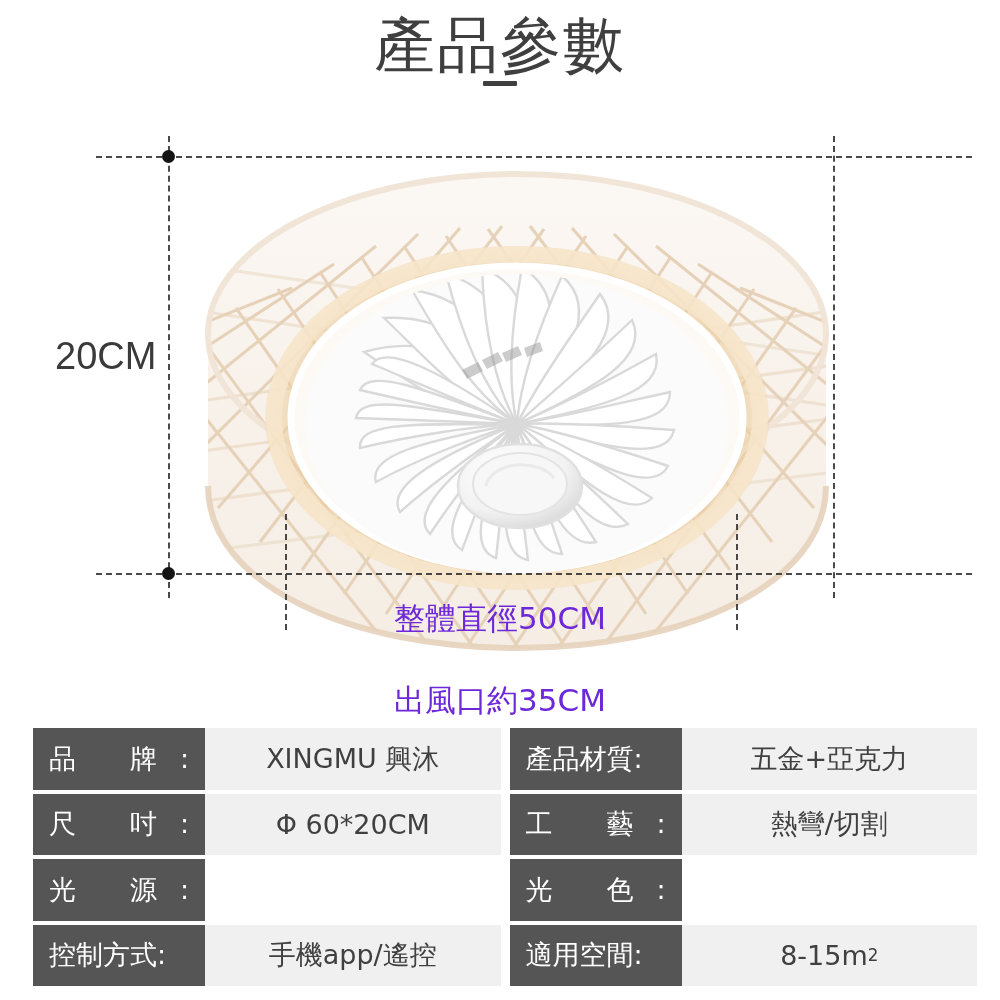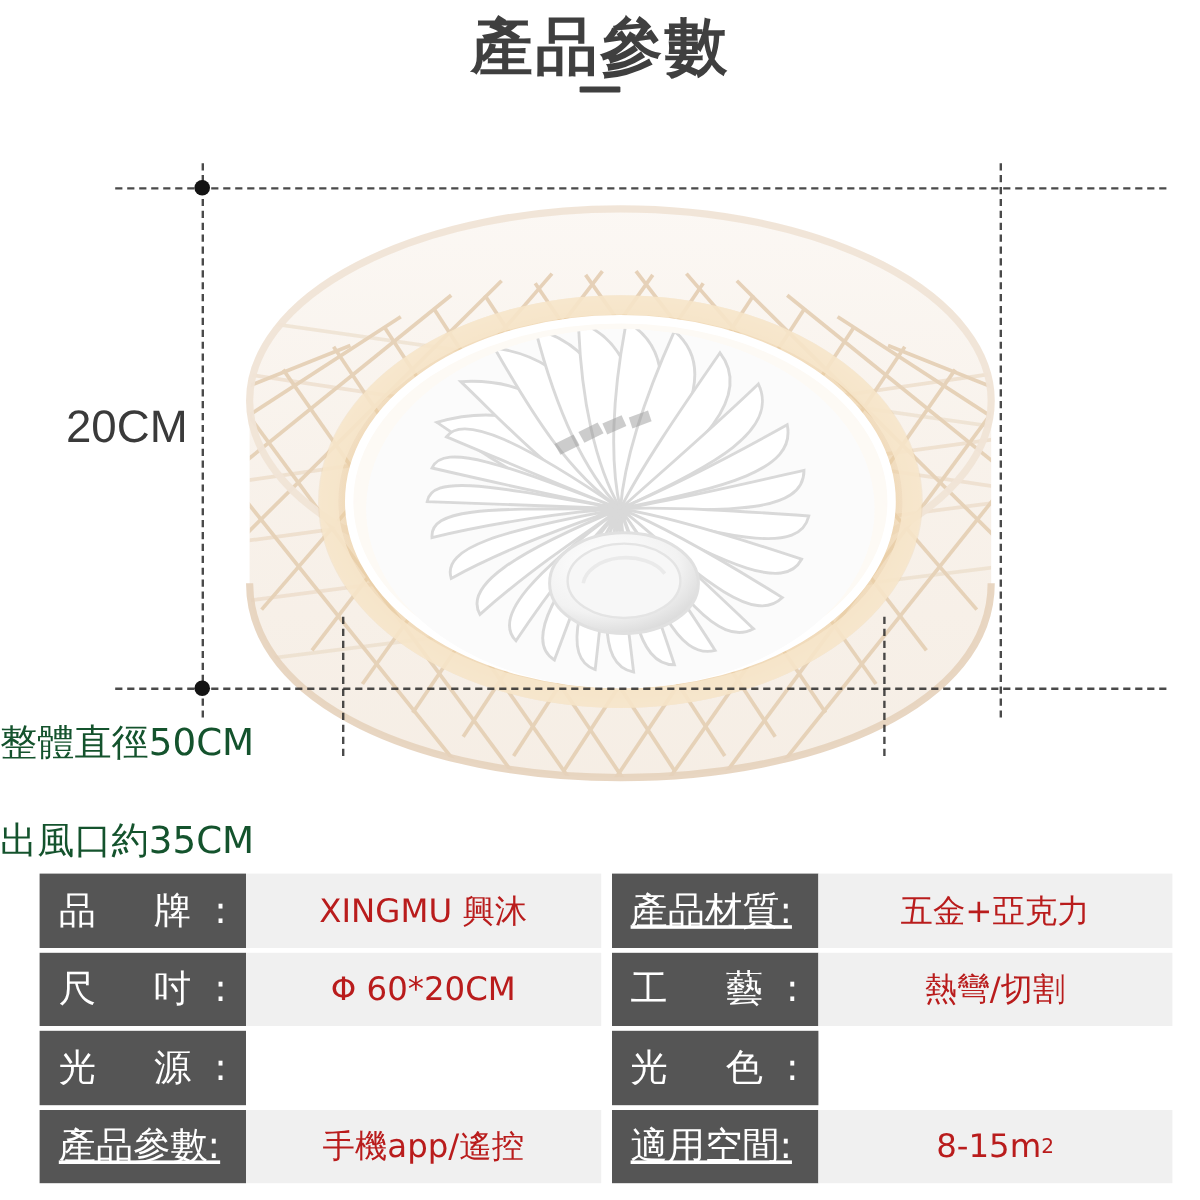--- a/index.html
+++ b/index.html
@@ -12,22 +12,22 @@
     position:relative;
   }
   .page{position:relative;width:1000px;height:1000px;}
 
   
   .title-wrap{
     position:absolute;left:0;top:14px;width:1000px;
     text-align:center;
   }
   .title{
-    font-size:52px;
-    font-weight:700;
+    font-size:61px;
+    font-weight:400;
     color:#3f3f3f;
     letter-spacing:2px;
     line-height:1.0;
     font-family:"DejaVu Sans","Liberation Sans",sans-serif;
   }
   .title-underline{
     width:34px;height:5px;background:#3f3f3f;
     margin:6px auto 0 auto;border-radius:1px;
   }
 
@@ -50,22 +50,22 @@
     background:#141414;
   }
 
   .dim-label-v{
     position:absolute;
     font-size:38px;color:#3a3a3a;
     letter-spacing:0px;
     white-space:nowrap;
   }
   .dim-label-b{
-    position:absolute;width:1000px;left:0;
-    font-size:31px;color:#14532d;white-space:nowrap;
+    position:absolute;width:1000px;left:0;text-align:center;
+    font-size:31px;color:#6d28d9;white-space:nowrap;
     font-family:"DejaVu Sans","Liberation Sans",sans-serif;
   }
 
   
   .fan{
     position:absolute;left:186px;top:36px;width:662px;height:520px;
   }
   .fan svg{display:block;width:100%;height:100%;}
 
   
@@ -82,38 +82,37 @@
     row-gap:4px;
   }
   .spec-row{
     display:grid;
     grid-template-columns:172px 1fr;
   }
   .spec-key{
     background:#555555;
     color:#ffffff;
     display:flex;align-items:center;justify-content:center;
-    font-size:31px;
+    font-size:27px;
     letter-spacing:0px;
     font-family:"DejaVu Sans","Liberation Sans",sans-serif;
   }
   .spec-key .kt{
     display:inline-block;
     width:140px;
     text-align:justify;
     text-align-last:justify;
     position:relative;
   }
   .spec-key .kt.tight{
     text-align-last:left;
-    text-decoration:underline;
   }
   .spec-val{
     background:#f0f0f0;
-    color:#b91c1c;
+    color:#404040;
     display:flex;align-items:center;justify-content:center;
     font-size:27px;
     font-family:"DejaVu Sans","Liberation Sans",sans-serif;
   }
   .spec-val sup{font-size:.62em;vertical-align:super;}
 </style>
 </head>
 <body>
 
 <div class="page">
@@ -293,21 +292,21 @@
       </div>
 
       <div class="spec-row">
         <div class="spec-key">
           <span class="kt">光  源:</span>
         </div>
       </div>
 
       <div class="spec-row">
         <div class="spec-key">
-          <span class="kt tight">產品參數:</span>
+          <span class="kt tight">控制方式:</span>
         </div>
         <div class="spec-val">手機app/遙控</div>
       </div>
 
     </div>
 
     <div class="spec-col">
 
       <div class="spec-row">
         <div class="spec-key">

